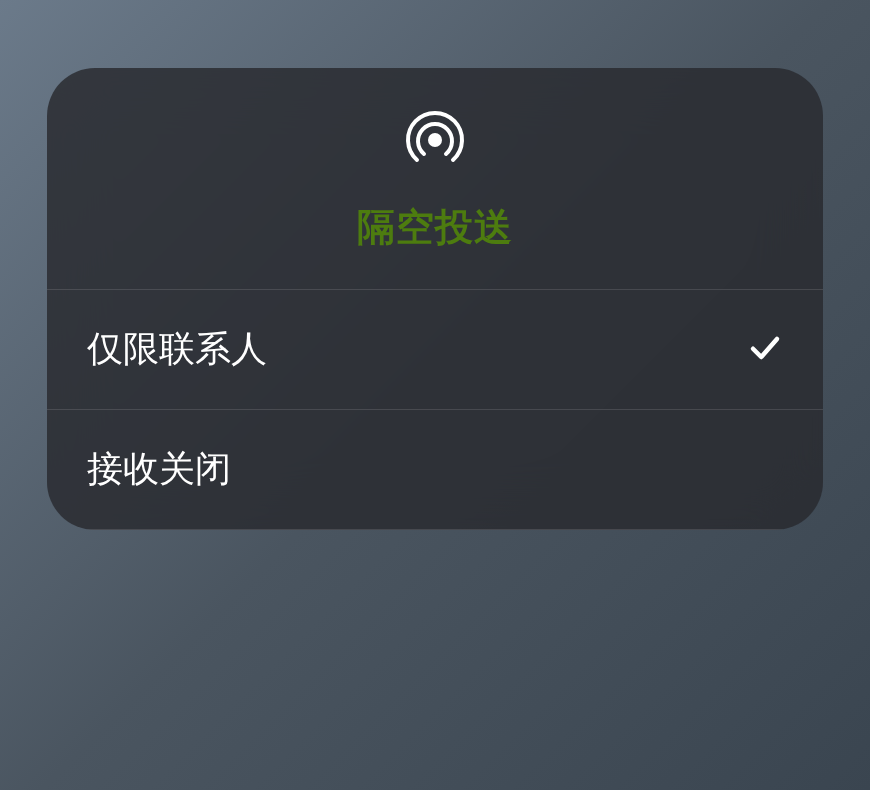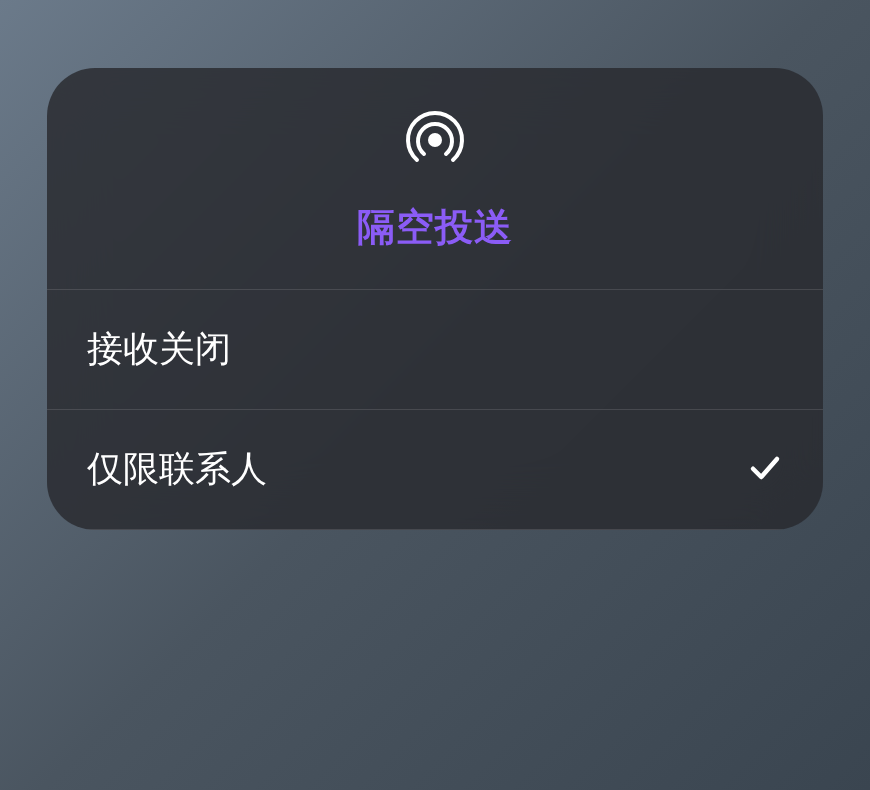--- a/index.html
+++ b/index.html
@@ -29,21 +29,21 @@
       display: flex;
       flex-direction: column;
       align-items: center;
       padding: 40px 20px 36px;
       border-bottom: 1px solid rgba(255, 255, 255, 0.12);
     }
     .icon-wrap {
       margin-bottom: 26px;
     }
     .panel-title {
-      color: #8b5cf6;
+      color: #4d7c0f;
       font-size: 38px;
       font-weight: 600;
       letter-spacing: 1px;
     }
     .option-list {
       display: flex;
       flex-direction: column;
     }
     .option-item {
       display: flex;
@@ -75,26 +75,26 @@
     <div class="icon-wrap">
       <svg width="64" height="64" viewBox="0 0 64 64" fill="none">
         <circle cx="32" cy="32" r="7" fill="#ffffff"></circle>
         <path d="M 21 46 A 17 17 0 1 1 43 46" stroke="#ffffff" stroke-width="4" fill="none" stroke-linecap="round"></path>
         <path d="M 14 52 A 27 27 0 1 1 50 52" stroke="#ffffff" stroke-width="4" fill="none" stroke-linecap="round"></path>
       </svg>
     </div>
     <div class="panel-title">隔空投送</div>
   </div>
   <div class="option-list">
-    <div class="option-item">
-      <span class="option-label">接收关闭</span>
-
-    </div>
     <div class="option-item selected">
       <span class="option-label">仅限联系人</span>
       <span class="check-icon">
         <svg width="36" height="36" viewBox="0 0 24 24" fill="none">
           <path d="M4 12.5 L9.5 18 L20 6" stroke="#ffffff" stroke-width="3" stroke-linecap="round" stroke-linejoin="round"></path>
         </svg>
       </span>
     </div>
+    <div class="option-item">
+      <span class="option-label">接收关闭</span>
+
+    </div>
   </div>
 </div>
 
 </body></html>

